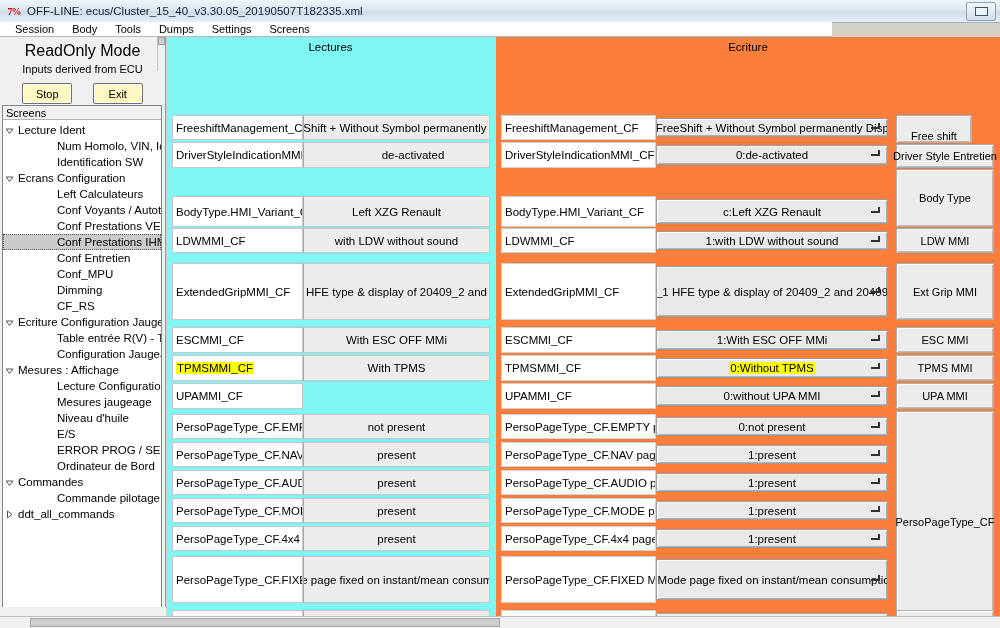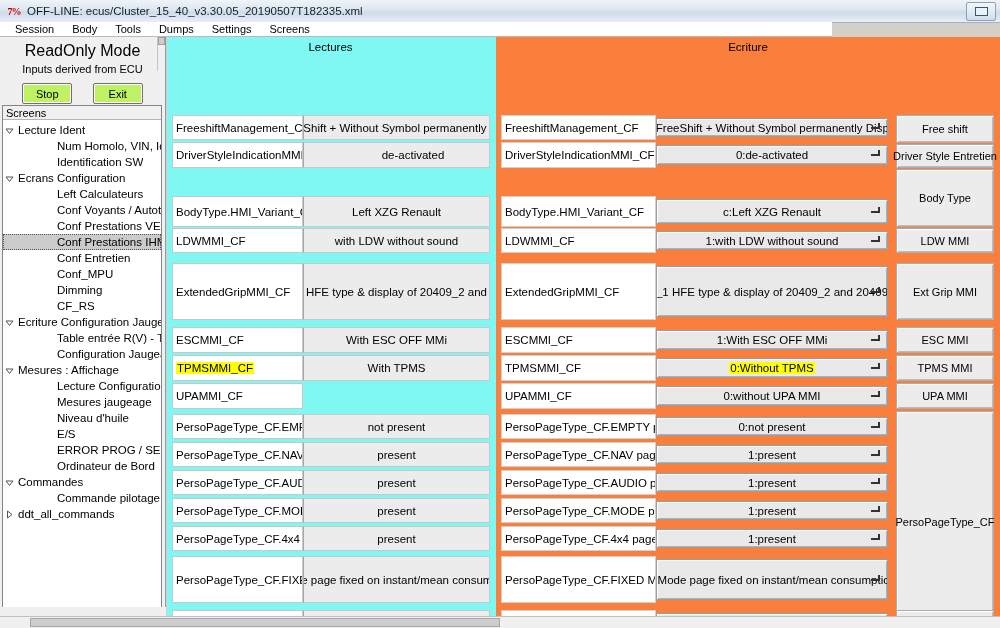--- a/index.html
+++ b/index.html
@@ -45,21 +45,21 @@
 
   
   .leftpanel{
     position:absolute;left:0;top:37px;width:166px;height:591px;
     background:#f0f0f0;border-right:1px solid #9a9a9a;box-sizing:border-box;
   }
   .ro-line{text-align:center;font-size:16px;margin-top:5px;}
   .ro-line2{text-align:center;font-size:11px;margin-top:3px;}
   .btnrow{display:flex;justify-content:space-around;margin-top:8px;padding:0 12px;}
   .w-btn{
-    width:48px;height:19px;background:#bef264;border:1px solid #707070;
+    width:48px;height:19px;background:#fef9c3;border:1px solid #707070;
     border-radius:2px;font-size:11px;display:flex;align-items:center;justify-content:center;
     box-shadow:inset 0 0 0 1px #fff;
   }
 
   .tree-box{
     position:absolute;left:2px;top:68px;width:160px;height:518px;
     background:#fff;border:1px solid #848484;box-sizing:border-box;overflow:hidden;
   }
   .tree-head{
     height:14px;background:#f0f0f0;border-bottom:1px solid #b5b5b5;
@@ -488,21 +488,21 @@
         </div>
         <div class="row" style="left: 334px; top: 573px; width: 389px; height: 26px;">
           <div class="cell-name-e" style="width: 155px; flex: 0 0 155px;">SEDMMI_CF</div>
           <div class="combo" style="flex: 1 1 auto; margin: 3px 2px 3px 0px;">
             <span>0:Without SED MMI</span>
             <span class="arrow"></span>
           </div>
         </div>
       </div>
     <div id="sidebtn-layer">
-        <div class="sidebtn" style="left: 729px; top: 78px; width: 98px; height: 28px;">
+        <div class="sidebtn" style="left: 729px; top: 78px; width: 76px; height: 28px; align-items: flex-end;">
           <span>Free shift</span>
         </div>
         <div class="sidebtn" style="left: 729px; top: 107px; width: 98px; height: 24px;">
           <span>Driver Style Entretien</span>
         </div>
         <div class="sidebtn" style="left: 729px; top: 132px; width: 98px; height: 58px;">
           <span>Body Type</span>
         </div>
         <div class="sidebtn" style="left: 729px; top: 191px; width: 98px; height: 25px;">
           <span>LDW MMI</span>

